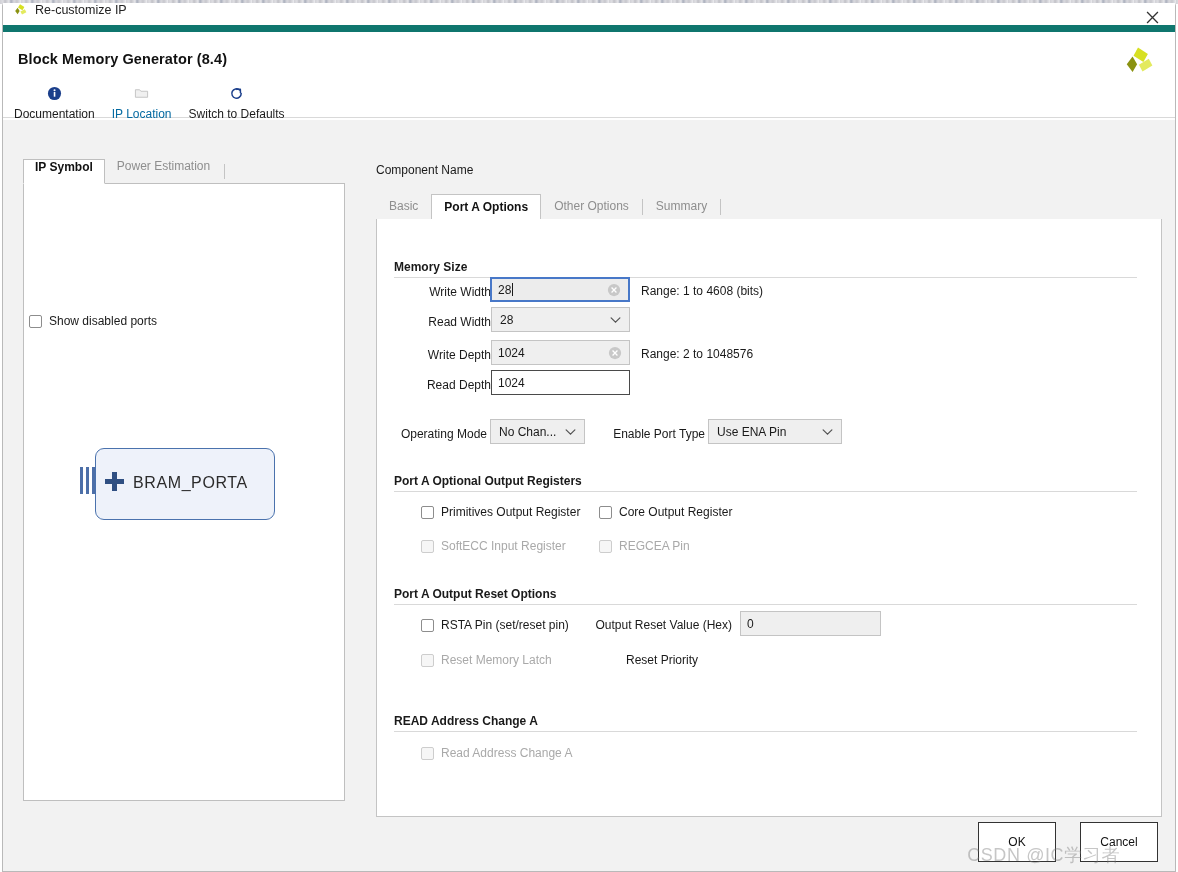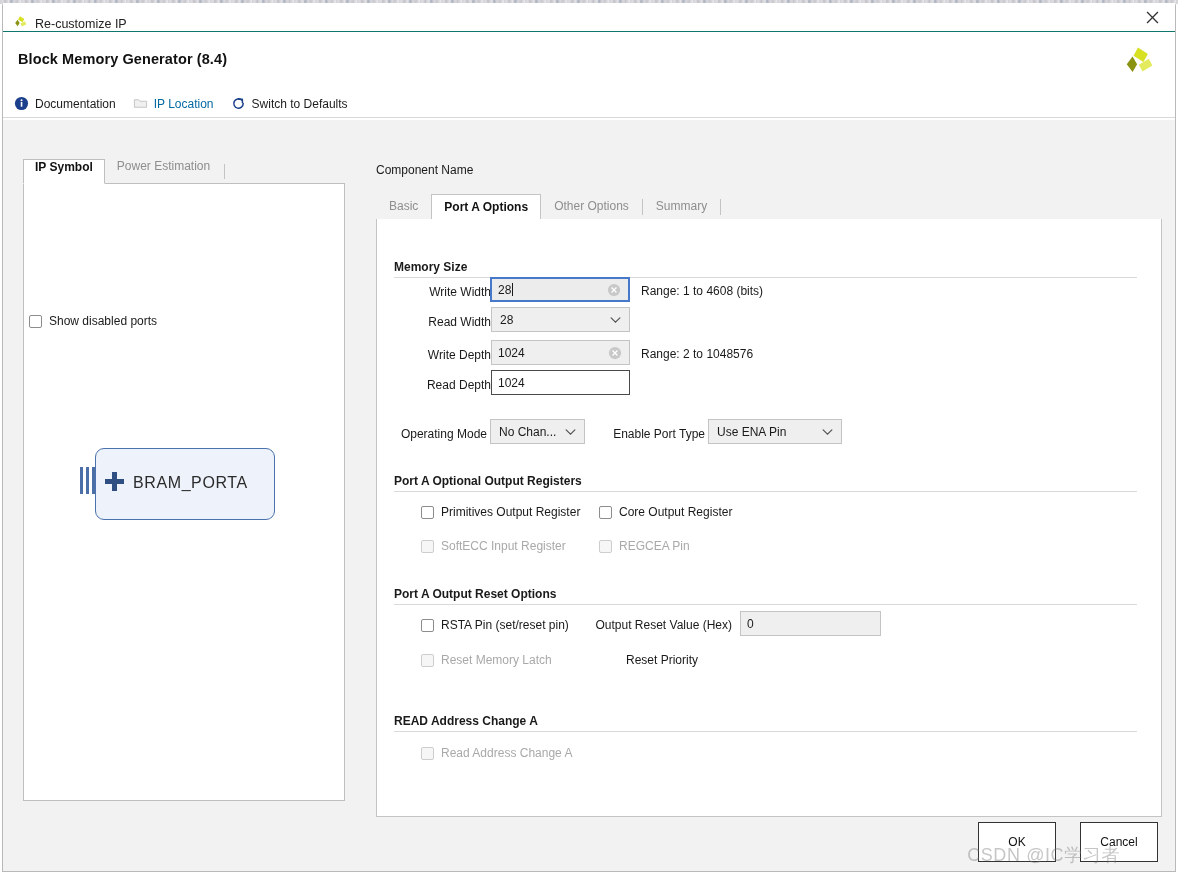--- a/index.html
+++ b/index.html
@@ -31,22 +31,22 @@
     background: #ffffff;
     border: 1px solid #b9b9b9;
     border-top: none;
     border-radius: 3px 3px 0 0;
   }
 
   
   #titlebar {
     position: relative;
     height: 29px;
-    border-bottom: 1px solid #0f766e;
-    display: flex; align-items: flex-end;
+    border-bottom: 7px solid #0f766e;
+    display: flex; align-items: flex-start;
     background: #ffffff;
   }
   #titlebar .t-icon { margin-left: 9px; width: 16px; height: 16px; }
   #titlebar .t-text {
     margin-left: 7px; font-size: 12.5px; color: #222;
   }
   #close-btn {
     position: absolute; right: 0; top: 0;
     width: 46px; height: 29px;
     display: flex; align-items: center; justify-content: center;
@@ -72,21 +72,21 @@
   
   #toolbar {
     height: 28px;
     display: flex; align-items: center;
     padding-left: 11px;
     gap: 17px;
     border-bottom: 1px solid #d9d9d9;
   }
   .tb-item {
     display: flex; align-items: center; gap: 6px;
-    font-size: 12px; color: #1c1c1c; cursor: pointer;
+    font-size: 12px; color: #1c1c1c; cursor: pointer; flex-direction: column;
   }
   .tb-item.disabled { color: #0369a1; cursor: default; }
   .tb-ico { width: 15px; height: 15px; flex: none; display:block; }
 
   
   #body {
     position: absolute;
     top: 117px; left: 0; right: 0; bottom: 0;
     background: #f2f2f2;
   }

